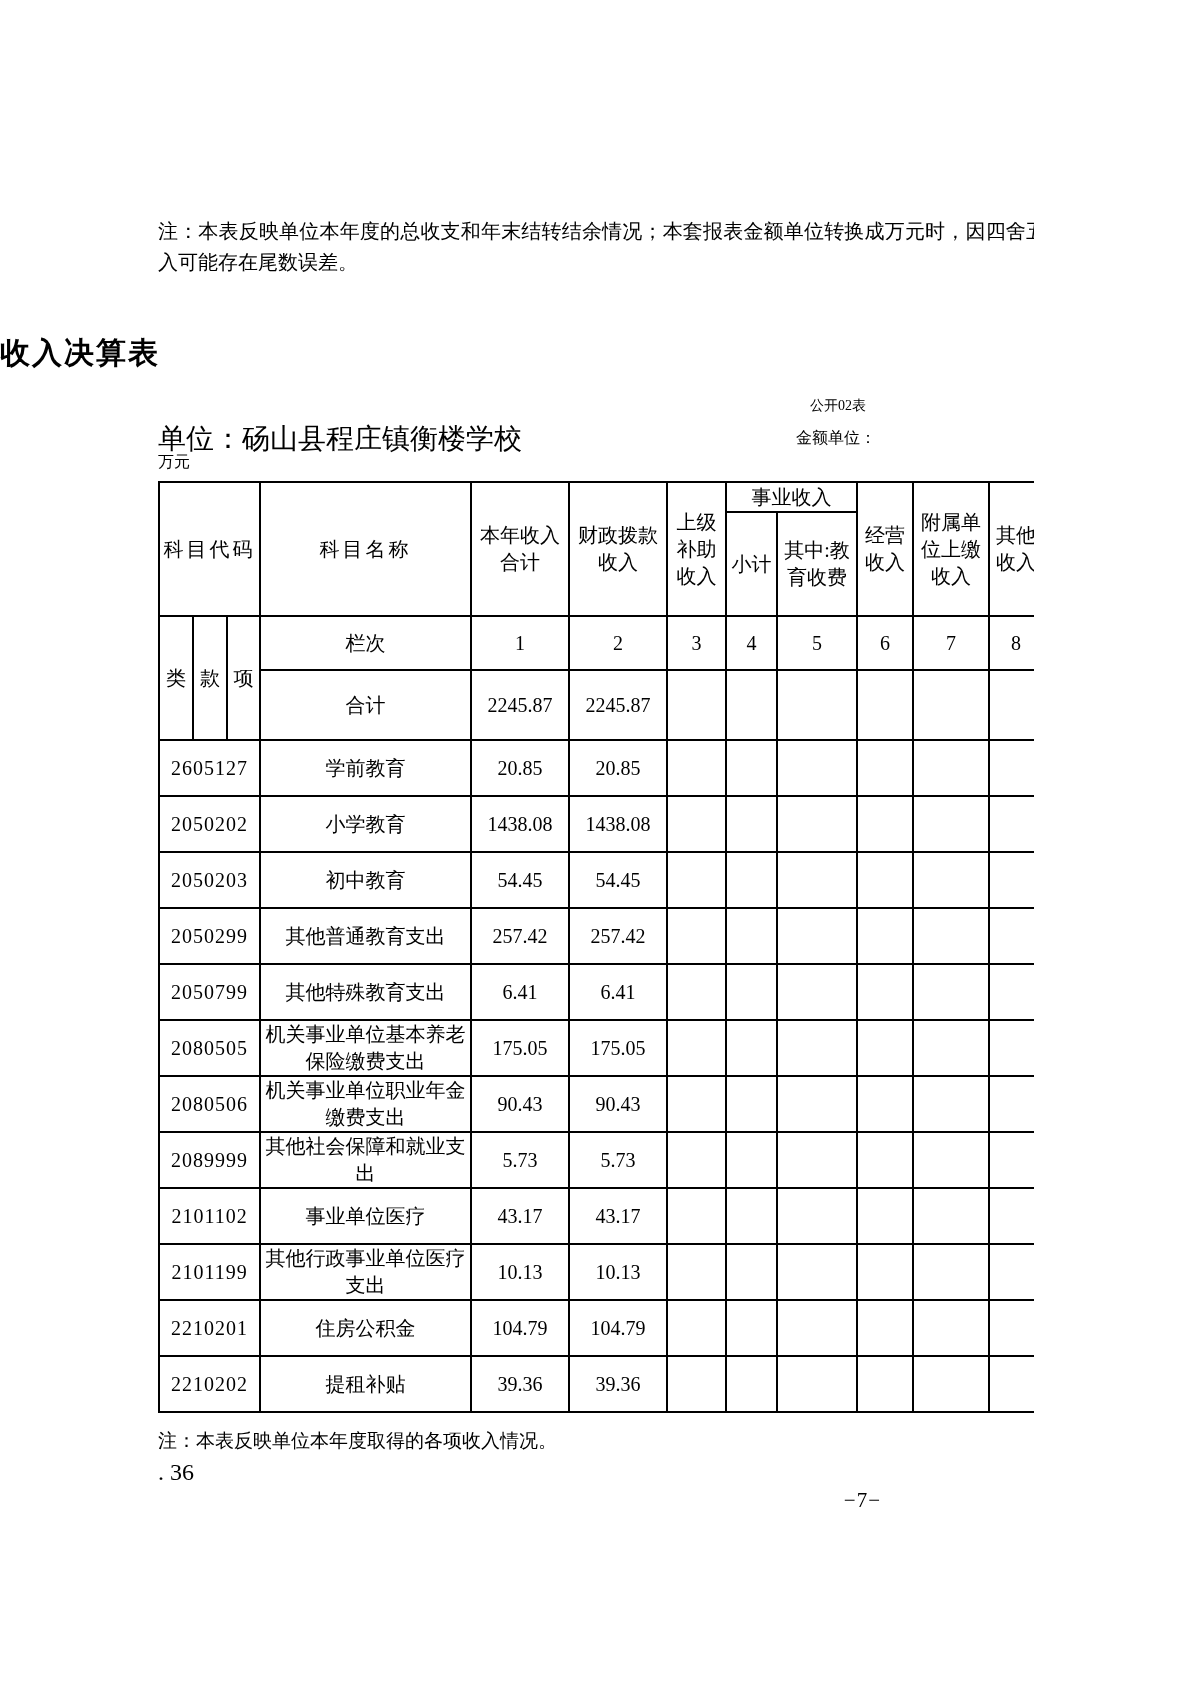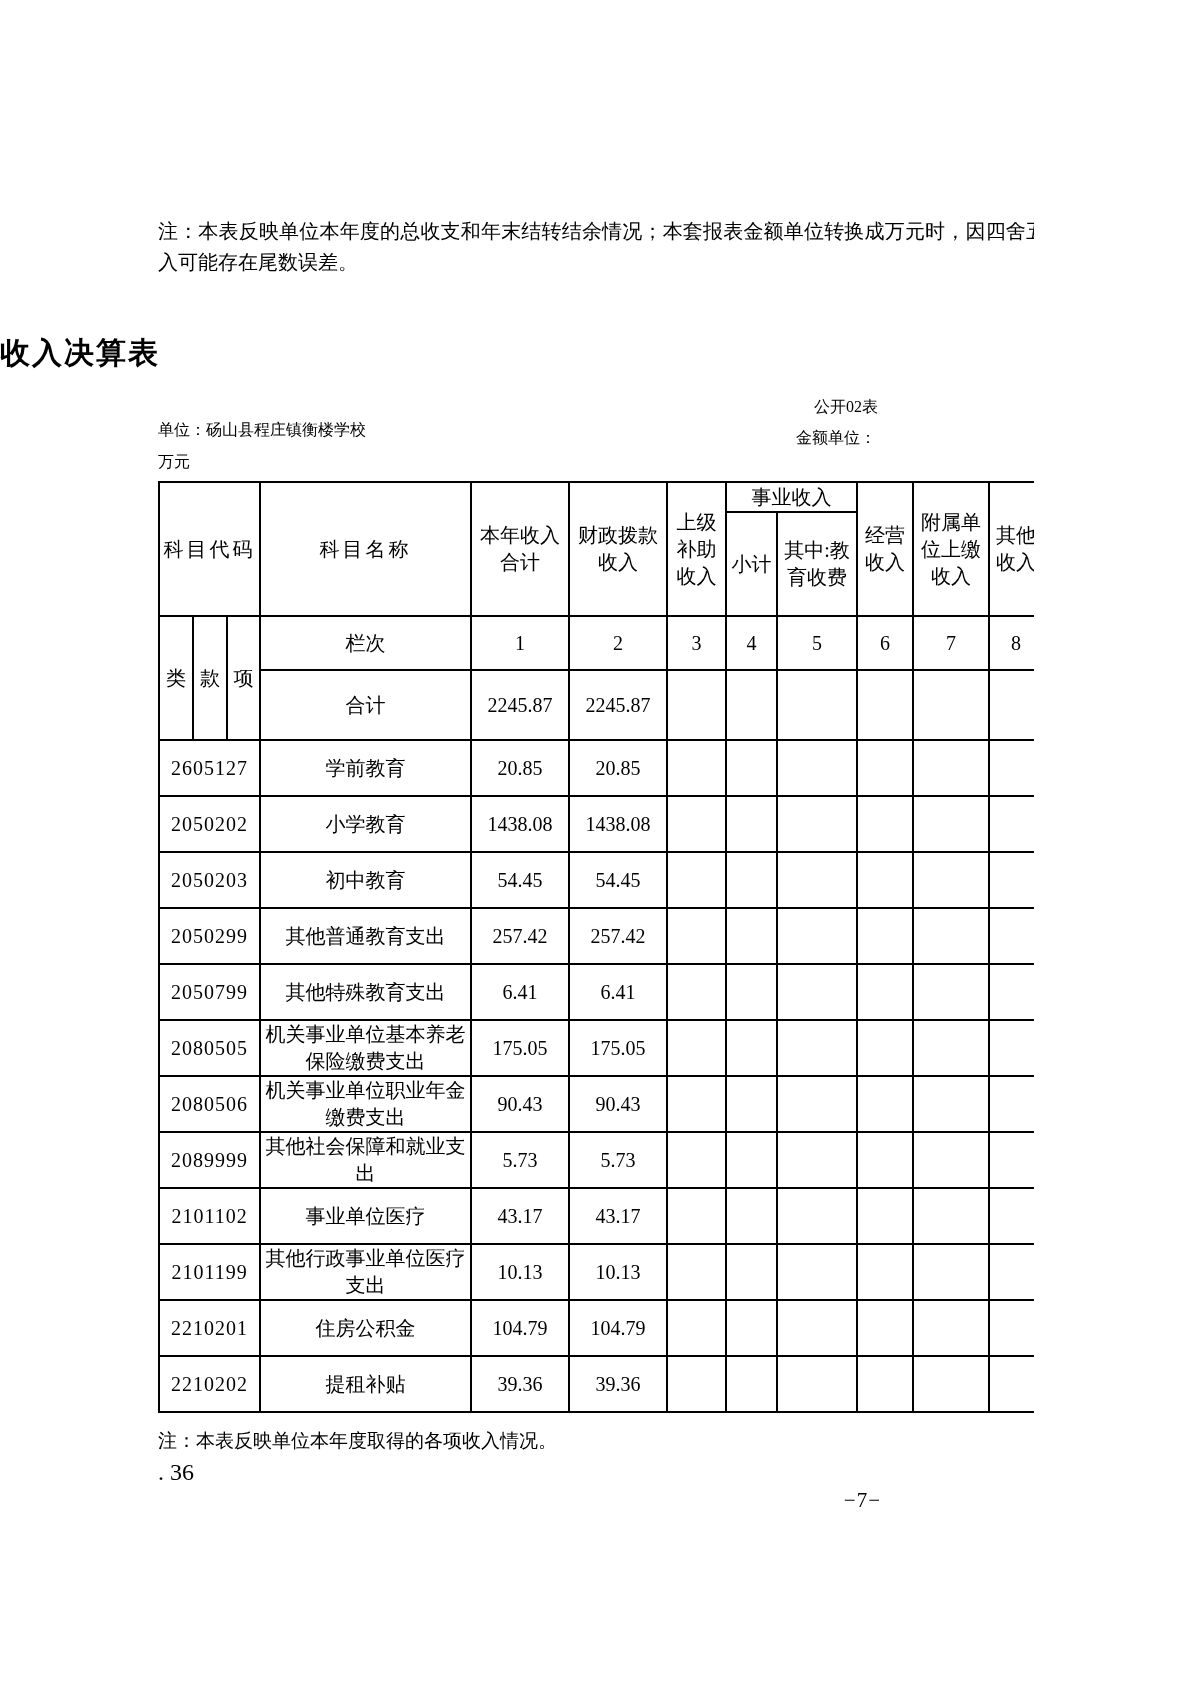--- a/index.html
+++ b/index.html
@@ -25,27 +25,27 @@
     position: absolute;
     left: 0; top: 333px;
     width: 100%;
     text-align: left;
     font-size: 30px;
     font-weight: bold;
     letter-spacing: 2px;
   }
   .form-code {
     position: absolute;
-    right: 156px; top: 397px;
-    font-size: 16px;
+    right: 168px; top: 397px;
+    font-size: 14px;
   }
   .unit-line {
     position: absolute;
     left: 158px; top: 420px;
-    font-size: 16px;
+    font-size: 28px;
   }
   .amount-unit {
     position: absolute;
     right: 158px; top: 428px;
     font-size: 16px;
   }
   .unit-wan {
     position: absolute;
     left: 158px; top: 452px;
     font-size: 16px;

